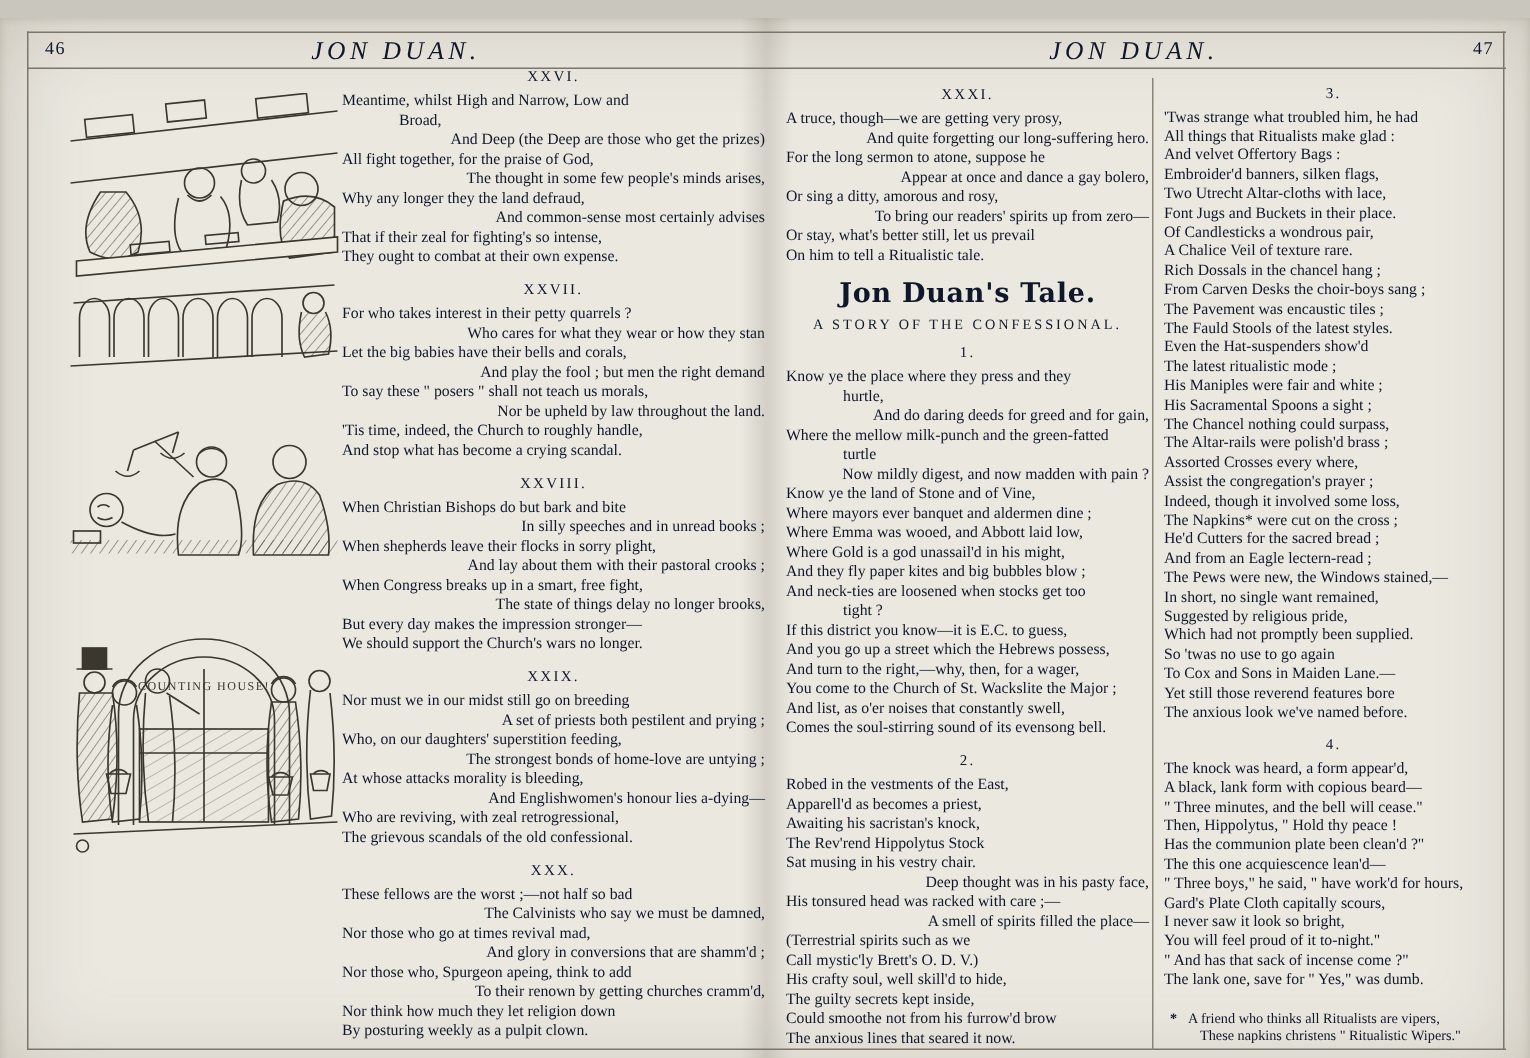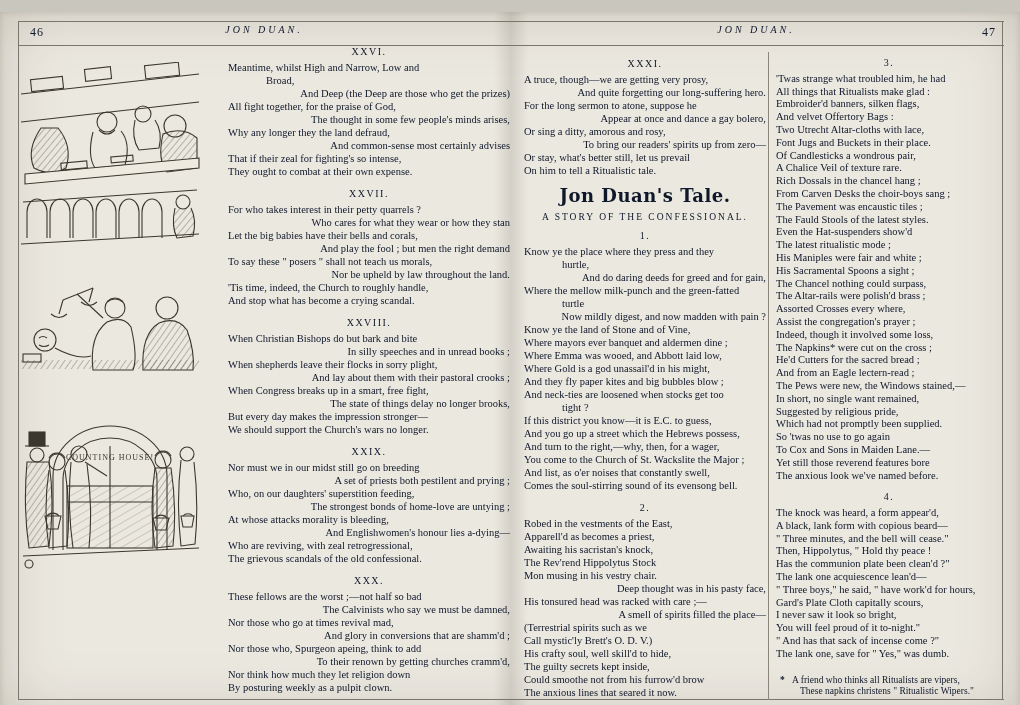--- a/index.html
+++ b/index.html
@@ -9,22 +9,22 @@
     box-shadow:inset 0 0 60px rgba(110,102,84,.28), inset 0 0 6px rgba(110,102,84,.25);
     font-family:"Liberation Serif","DejaVu Serif",serif;
     color:#0f172a;overflow:hidden;
   }
   .gutter{position:absolute;top:0;bottom:0;left:494px;width:34px;
     background:linear-gradient(to right,rgba(70,62,48,0) 0%,rgba(70,62,48,.14) 50%,rgba(70,62,48,0) 100%);}
   .rule{position:absolute;background:#7b766a;}
   .rule.h{height:1px;left:18px;right:16px;}
   .rule.v{width:1px;top:9px;bottom:17px;}
   .hdr-num{position:absolute;top:13px;font-size:12px;letter-spacing:1px;}
-  .hdr-title{position:absolute;top:12px;font-style:italic;font-size:10px;letter-spacing:3px;transform:translateX(-50%);}
-  .illus-col{position:absolute;left:14px;top:50px;width:192px;}
+  .hdr-title{position:absolute;top:12px;font-style:italic;font-size:17px;letter-spacing:3px;transform:translateX(-50%);}
+  .illus-col{position:absolute;left:40px;top:50px;width:192px;}
   .illus-col figure{margin:0 0 24px 0;}
   svg{display:block;}
   .textcol{position:absolute;font-size:10.5px;line-height:13px;}
   #p46-text{left:228px;top:28px;width:282px;}
   #p47-col1{left:524px;top:40px;width:242px;}
   #p47-col2{left:776px;top:40px;width:226px;line-height:12.8px;}
   .stanza{margin-bottom:9px;}
   .snum{text-align:center;font-size:10px;letter-spacing:1.5px;margin:5px 0 3px;}
   .line{white-space:nowrap;}
   .ind1{padding-left:13px;text-align:right;}
@@ -263,42 +263,42 @@
           <div class="line ind0">You come to the Church of St. Wackslite the Major ;</div>
           <div class="line ind0">And list, as o'er noises that constantly swell,</div>
           <div class="line ind0">Comes the soul-stirring sound of its evensong bell.</div>
         </div>
         <div class="stanza">
           <div class="snum">2.</div>
           <div class="line ind0">Robed in the vestments of the East,</div>
           <div class="line ind0">Apparell'd as becomes a priest,</div>
           <div class="line ind0">Awaiting his sacristan's knock,</div>
           <div class="line ind0">The Rev'rend Hippolytus Stock</div>
-          <div class="line ind0">Mon musing in his vestry chair.</div>
+          <div class="line ind0">Sat musing in his vestry chair.</div>
           <div class="line ind1">Deep thought was in his pasty face,</div>
           <div class="line ind0">His tonsured head was racked with care ;—</div>
           <div class="line ind1">A smell of spirits filled the place—</div>
           <div class="line ind0">(Terrestrial spirits such as we</div>
           <div class="line ind0">Call mystic'ly Brett's O. D. V.)</div>
           <div class="line ind0">His crafty soul, well skill'd to hide,</div>
           <div class="line ind0">The guilty secrets kept inside,</div>
           <div class="line ind0">Could smoothe not from his furrow'd brow</div>
           <div class="line ind0">The anxious lines that seared it now.</div>
         </div>
       </div>
   </div>
 
   <div class="textcol" id="p47-col2">
     <div>
         <div class="stanza">
           <div class="snum">3.</div>
           <div class="line ind0">'Twas strange what troubled him, he had</div>
           <div class="line ind0">All things that Ritualists make glad :</div>
+          <div class="line ind0">And velvet Offertory Bags :</div>
           <div class="line ind0">Embroider'd banners, silken flags,</div>
-          <div class="line ind0">And velvet Offertory Bags :</div>
           <div class="line ind0">Two Utrecht Altar-cloths with lace,</div>
           <div class="line ind0">Font Jugs and Buckets in their place.</div>
           <div class="line ind0">Of Candlesticks a wondrous pair,</div>
           <div class="line ind0">A Chalice Veil of texture rare.</div>
           <div class="line ind0">Rich Dossals in the chancel hang ;</div>
           <div class="line ind0">From Carven Desks the choir-boys sang ;</div>
           <div class="line ind0">The Pavement was encaustic tiles ;</div>
           <div class="line ind0">The Fauld Stools of the latest styles.</div>
           <div class="line ind0">Even the Hat-suspenders show'd</div>
           <div class="line ind0">The latest ritualistic mode ;</div>
@@ -321,21 +321,21 @@
           <div class="line ind0">Yet still those reverend features bore</div>
           <div class="line ind0">The anxious look we've named before.</div>
         </div>
         <div class="stanza">
           <div class="snum">4.</div>
           <div class="line ind0">The knock was heard, a form appear'd,</div>
           <div class="line ind0">A black, lank form with copious beard—</div>
           <div class="line ind0">" Three minutes, and the bell will cease."</div>
           <div class="line ind0">Then, Hippolytus, " Hold thy peace !</div>
           <div class="line ind0">Has the communion plate been clean'd ?"</div>
-          <div class="line ind0">The lank one acquiescence lean'd—</div>
+          <div class="line ind0">The this one acquiescence lean'd—</div>
           <div class="line ind0">" Three boys," he said, " have work'd for hours,</div>
           <div class="line ind0">Gard's Plate Cloth capitally scours,</div>
           <div class="line ind0">I never saw it look so bright,</div>
           <div class="line ind0">You will feel proud of it to-night."</div>
           <div class="line ind0">" And has that sack of incense come ?"</div>
           <div class="line ind0">The lank one, save for " Yes," was dumb.</div>
         </div>
       </div>
     <div class="footnote">
       <span class="fmark">*</span>

